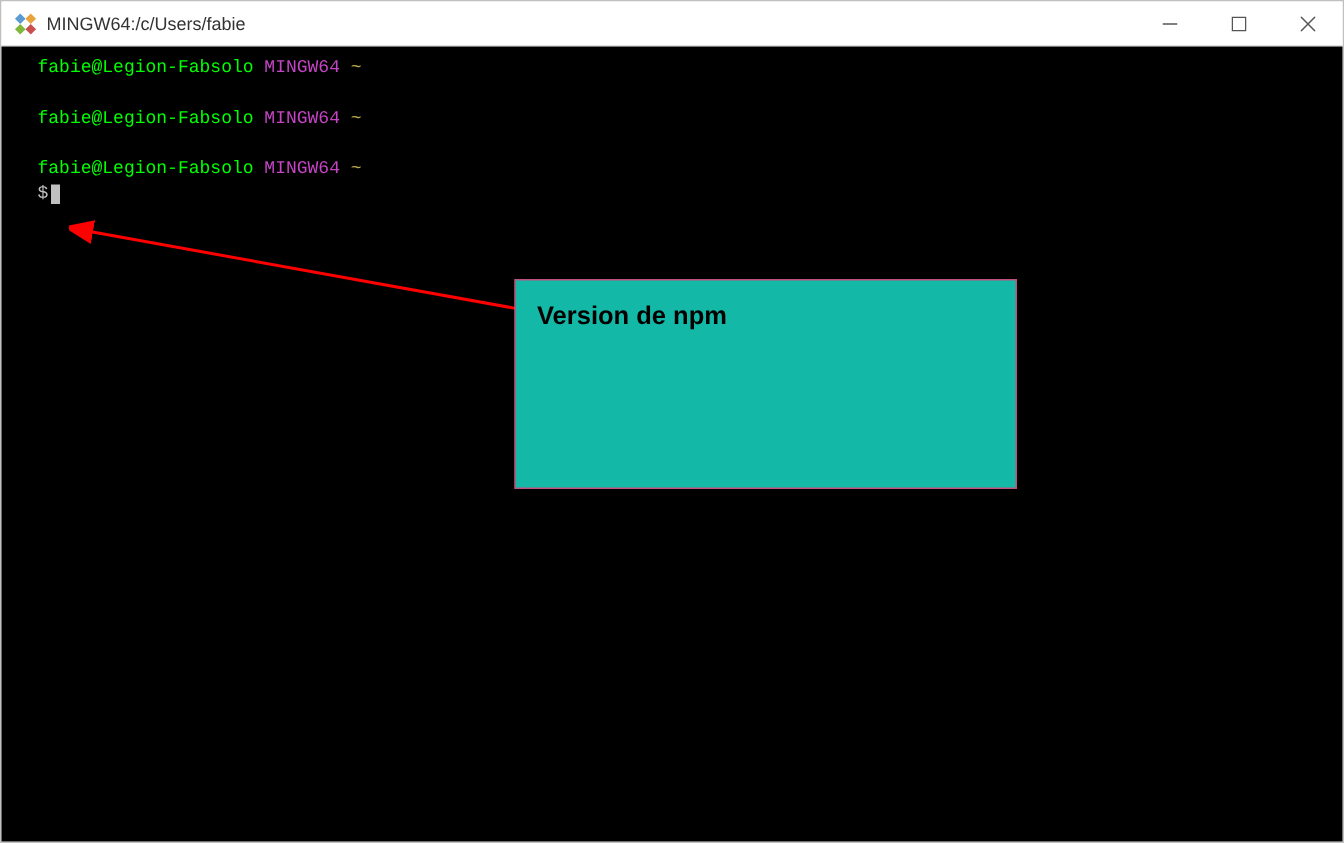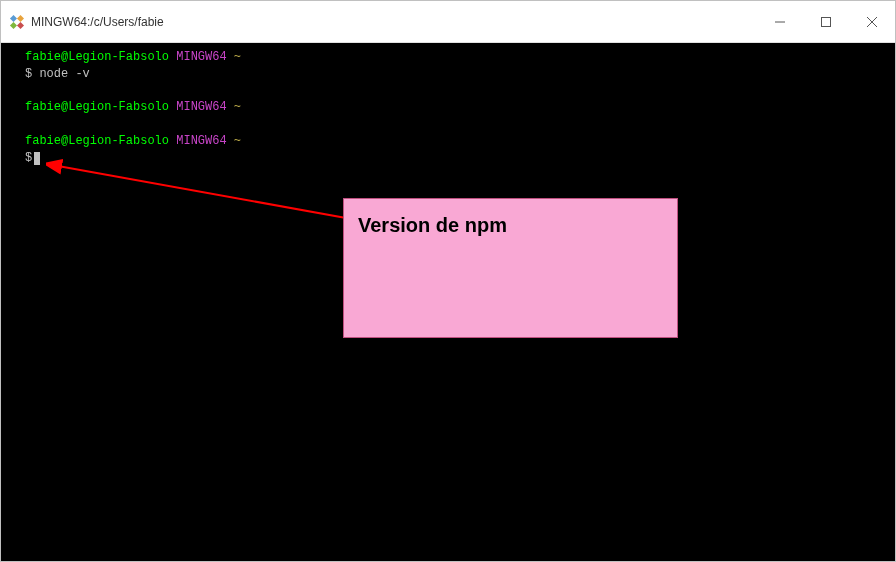--- a/index.html
+++ b/index.html
@@ -17,21 +17,21 @@
     }
     .window {
       width: 896px;
       height: 562px;
       background: white;
       border: 1px solid #c0c0c0;
       display: flex;
       flex-direction: column;
     }
     .titlebar {
-      height: 42px;
+      height: 30px;
       background: #ffffff;
       display: flex;
       align-items: center;
       padding: 0 0 0 8px;
       border-bottom: 1px solid #e0e0e0;
     }
     .titlebar-icon {
       width: 16px;
       height: 16px;
       margin-right: 6px;
@@ -86,25 +86,25 @@
     .cursor {
       display: inline-block;
       width: 6px;
       height: 13px;
       background: #c0c0c0;
       vertical-align: text-bottom;
       margin-left: 2px;
     }
     .annotation-box {
       position: absolute;
-      background: #f9a8d4;
+      background: #14b8a6;
       border: 1px solid #c05080;
       padding: 12px 14px;
       font-family: Arial, sans-serif;
-      font-size: 20px;
+      font-size: 17px;
       font-weight: bold;
       color: #000;
     }
     .arrow-svg {
       position: absolute;
       pointer-events: none;
     }
   </style>
 </head>
 <body>
@@ -135,21 +135,20 @@
         <svg width="10" height="10" viewBox="0 0 10 10">
             <line x1="0" y1="0" x2="10" y2="10" stroke="currentColor" stroke-width="1"></line>
             <line x1="10" y1="0" x2="0" y2="10" stroke="currentColor" stroke-width="1"></line>
           </svg>
       </div>
     </div>
   </div>
 
   <div class="terminal">
     <div class="term-line"><span class="user-host">fabie@Legion-Fabsolo</span> <span class="mingw">MINGW64</span> <span class="tilde">~</span></div>
-    <div class="term-line"><span class="prompt-dollar">$</span> <span>node -v</span></div>
     <div class="term-line">&nbsp;</div>
 
     <div class="term-line"><span class="user-host">fabie@Legion-Fabsolo</span> <span class="mingw">MINGW64</span> <span class="tilde">~</span></div>
     <div class="term-line">&nbsp;</div>
 
     <div class="term-line"><span class="user-host">fabie@Legion-Fabsolo</span> <span class="mingw">MINGW64</span> <span class="tilde">~</span></div>
     <div class="term-line"><span class="prompt-dollar">$</span><span class="cursor"></span></div>
 
     <svg class="arrow-svg" style="left:45px; top:115px;" width="310" height="70">
       <defs>

